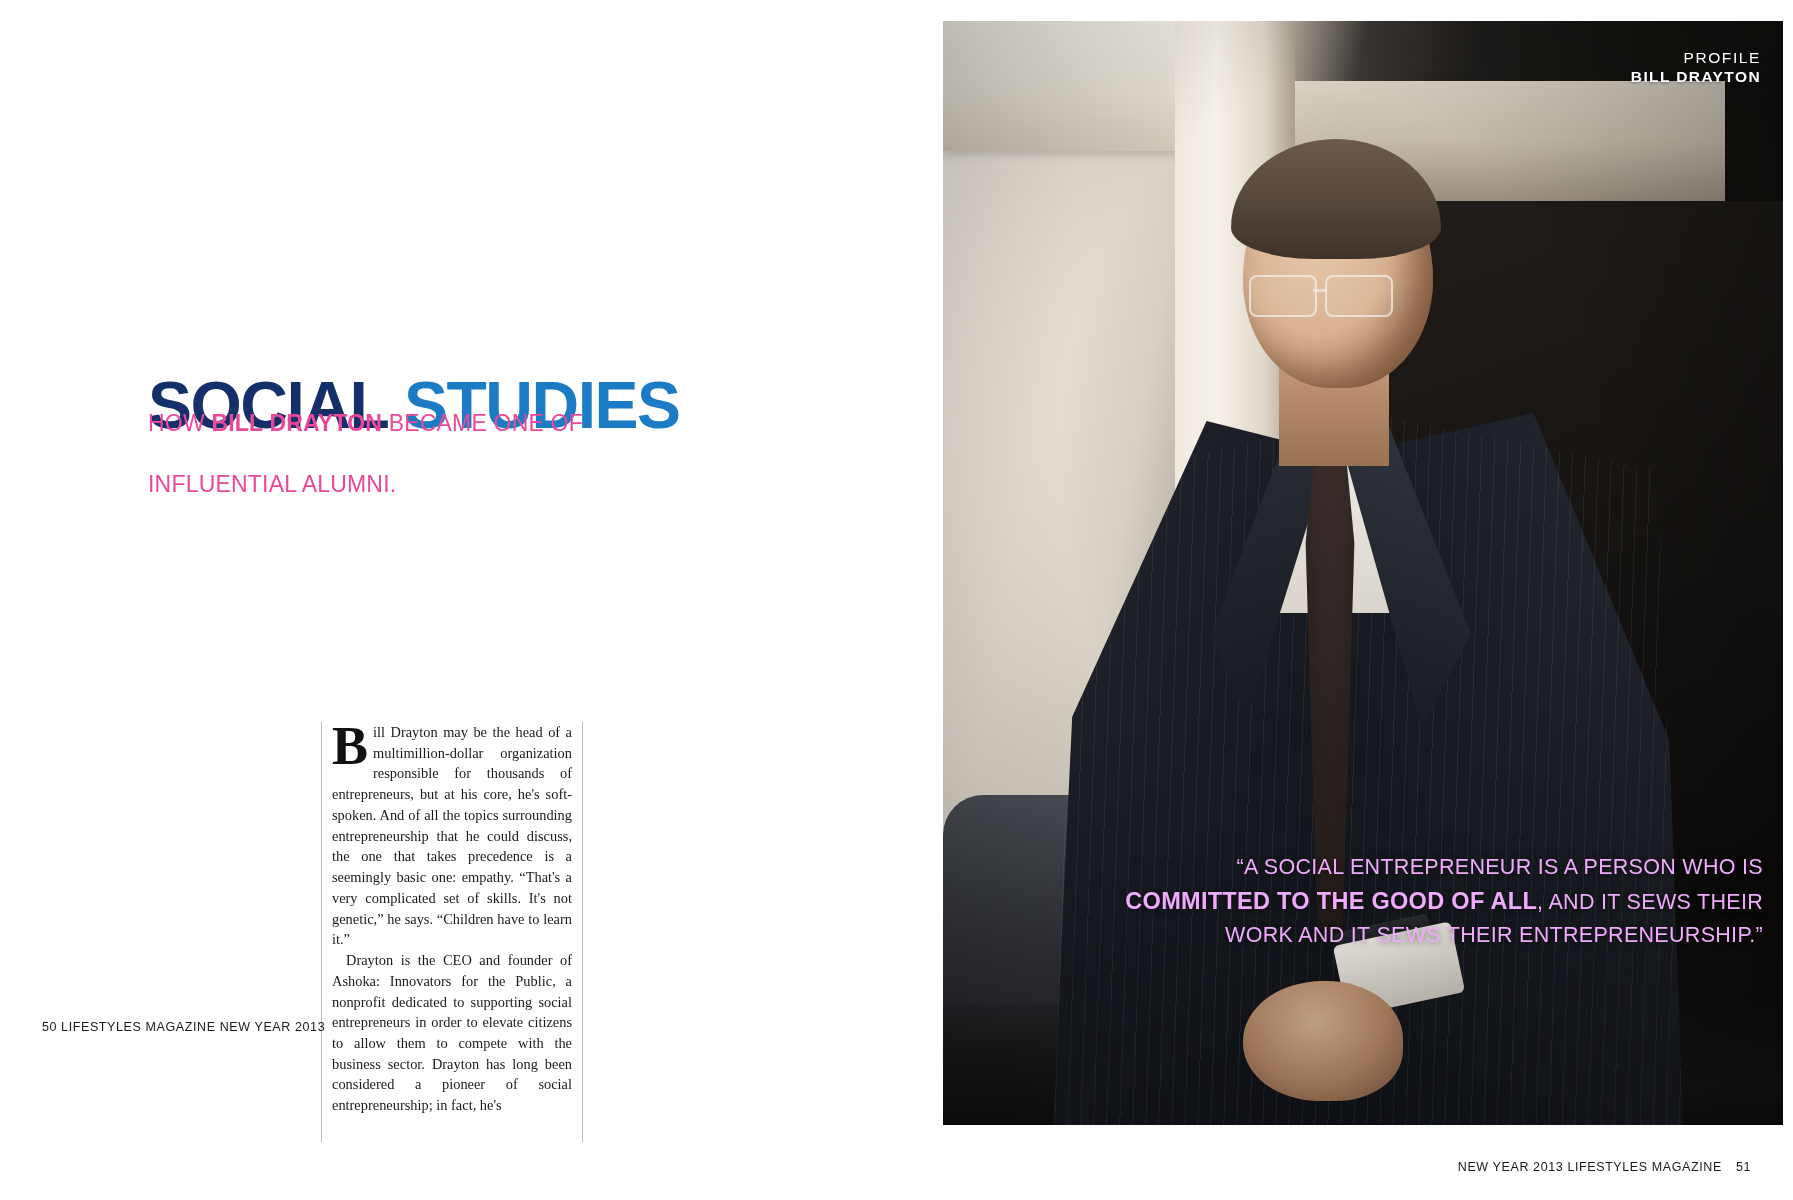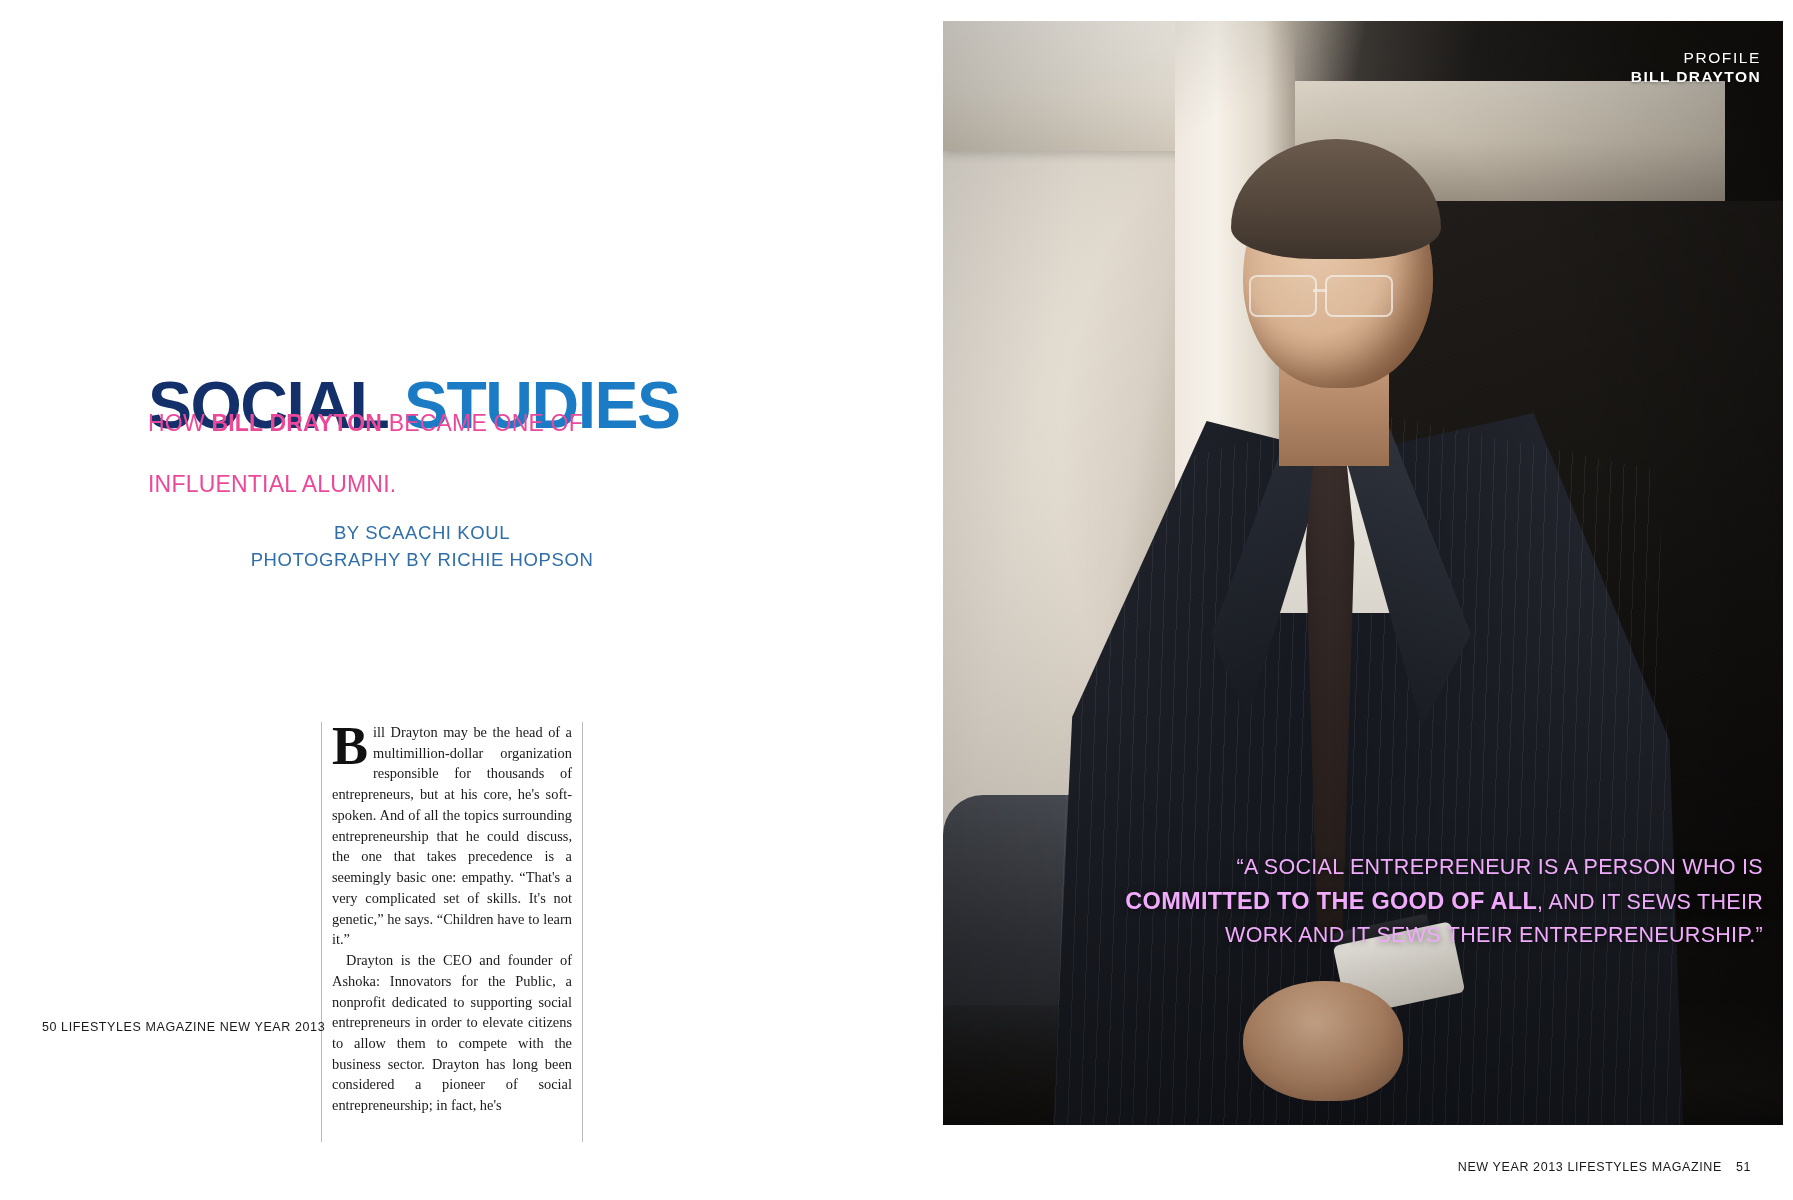--- a/index.html
+++ b/index.html
@@ -359,24 +359,20 @@
     <h1 class="headline">
       <span class="h-dark">SOCIAL </span><span class="h-light">STUDIES</span>
     </h1>
 
     <div class="deck">
       <span>HOW </span><b>BILL DRAYTON</b><span> BECAME ONE OF</span><br>
       <br>
       <span>INFLUENTIAL ALUMNI.</span>
     </div>
 
-    <div class="credits">
-      <div>BY SCAACHI KOUL</div>
-      <div>PHOTOGRAPHY BY RICHIE HOPSON</div>
-    </div>
 
     <div class="body-col">
       <p class="first"><span class="dropcap">B</span><span>ill Drayton may be the head of a multimillion-dollar organization responsible for thousands of entrepreneurs, but at his core, he's soft-spoken. And of all the topics surrounding entrepreneurship that he could discuss, the one that takes precedence is a seemingly basic one: empathy. “That's a very complicated set of skills. It's not genetic,” he says. “Children have to learn it.”</span></p>
       <p>Drayton is the CEO and founder of Ashoka: Innovators for the Public, a nonprofit dedicated to supporting social entrepreneurs in order to elevate citizens to allow them to compete with the business sector. Drayton has long been considered a pioneer of social entrepreneurship; in fact, he's</p>
     </div>
 
     <div class="folio-left">
       <span class="num">50</span><span>LIFESTYLES MAGAZINE NEW YEAR 2013</span>
     </div>
   </div>

